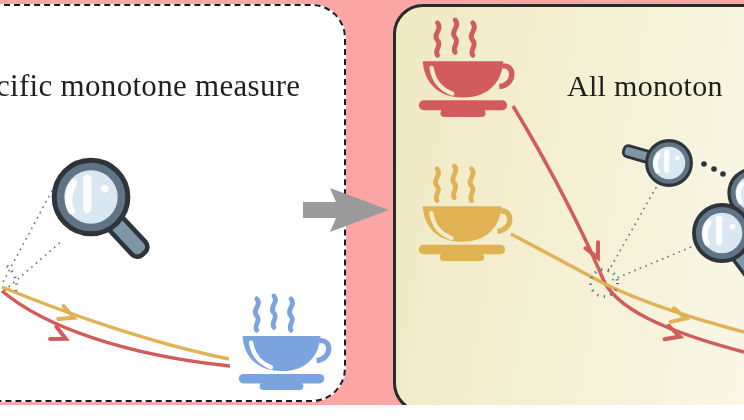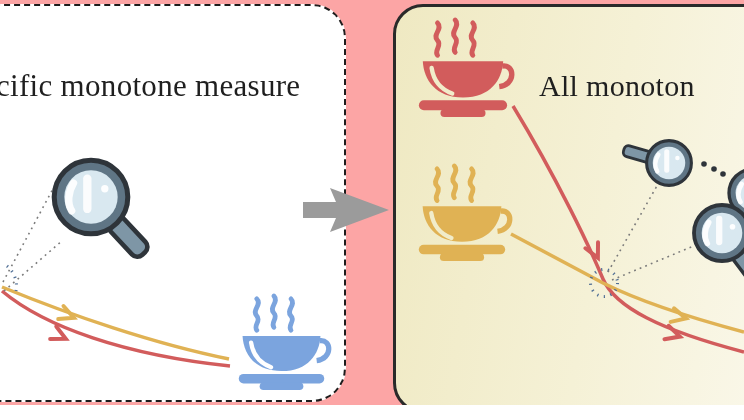--- a/index.html
+++ b/index.html
@@ -21,21 +21,21 @@
       var(--c-panel_right_from,#efe9c2) 0%,
       var(--c-panel_right_mid,#f5f1d6) 50%,
       var(--c-panel_right_to,#fbf9ee) 100%);
   }
   .overlay{position:absolute;left:0;top:0;z-index:2;}
   .title{
     position:absolute;z-index:3;white-space:nowrap;
     color:var(--c-text,#1f1f1f);letter-spacing:.3px;
   }
   .left-title{left:-4px;top:68px;font-size:31px;}
-  .right-title{left:539px;top:69px;font-size:30px;}
+  .right-title{left:567px;top:69px;font-size:30px;}
 </style>
 </head>
 <body>
 
 <div class="canvas">
 
   <div class="panel panel-left"></div>
   <div class="panel panel-right"></div>
 
   <div class="title left-title">cific monotone measure</div>

